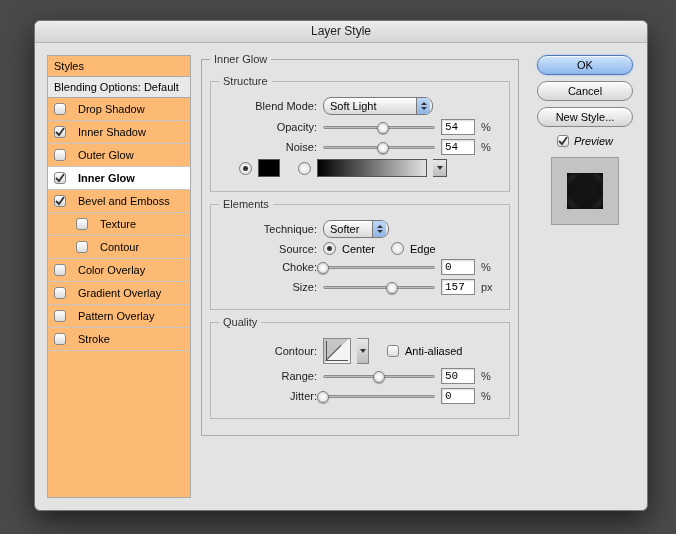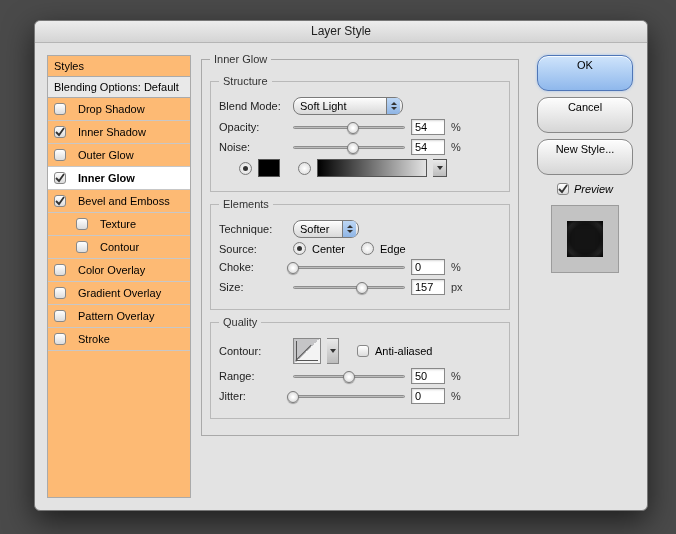--- a/index.html
+++ b/index.html
@@ -16,30 +16,30 @@
   .style-item.indent { padding-left: 28px; }
   .chk { width: 12px; height: 12px; border: 1px solid #888; border-radius: 3px; background: linear-gradient(#fff,#dcdcdc); display: inline-flex; align-items: center; justify-content: center; flex: none; }
   .chk svg { width: 10px; height: 10px; display: none; }
   .chk.checked svg { display: block; }
 
   .main { position: absolute; left: 166px; top: 10px; width: 318px; bottom: 12px; }
   fieldset { border: 1px solid #a9a9a9; border-radius: 0; margin: 0 0 8px 0; padding: 6px 8px 10px 8px; }
   legend { padding: 0 4px; color: #333; }
   fieldset.inner { border: 1px solid #b9b9b9; margin: 4px 0 6px 0; }
   .row { display: flex; align-items: center; margin: 4px 0; gap: 6px; }
-  .lbl { width: 68px; color: #222; }
+  .lbl { width: 68px; text-align: right; color: #222; margin-left: 30px; }
   .select { height: 18px; border: 1px solid #7a7a7a; border-radius: 8px; background: linear-gradient(#fdfdfd,#d9d9d9); display: inline-flex; align-items: center; padding: 0 16px 0 6px; position: relative; box-shadow: 0 1px 0 #fff inset; }
   .select .caret { position: absolute; right: 2px; top: 0; bottom: 0; width: 14px; background: linear-gradient(#bdd7f5,#8fb5e5); border-left: 1px solid #7a7a7a; border-radius: 0 3px 3px 0; display:flex; align-items:center; justify-content:center; }
   .select .caret::before { content:""; border-left:3px solid transparent; border-right:3px solid transparent; border-bottom:3px solid #333; position:absolute; top:4px;}
   .select .caret::after { content:""; border-left:3px solid transparent; border-right:3px solid transparent; border-top:3px solid #333; position:absolute; bottom:4px;}
 
   .slider { position: relative; height: 14px; flex: none; }
   .slider .track { position: absolute; left:0; right:0; top: 6px; height: 3px; background: #bdbdbd; border: 1px solid #8e8e8e; border-radius: 2px; }
   .slider .thumb { position: absolute; top: 2px; width: 12px; height: 12px; margin-left:-6px; border-radius: 7px; background: radial-gradient(#fff 10%,#cfcfcf); border: 1px solid #7a7a7a; box-shadow: 0 1px 1px rgba(0,0,0,.3); }
-  .numfield { width: 34px; height: 16px; border: 1px solid #888; background: #fff; padding: 0 3px; line-height: 15px; text-align:left; box-shadow: inset 1px 1px 2px rgba(0,0,0,.15); }
+  .numfield { width: 34px; height: 16px; border: 1px solid #888; background: #fff; padding: 0 3px; line-height: 15px; text-align:left; box-shadow: inset 1px 1px 2px rgba(0,0,0,.15); font-family: Liberation Mono, monospace; }
   .unit { width: 16px; color:#333; }
 
   .radio { width:13px; height:13px; border:1px solid #7a7a7a; border-radius:50%; background: radial-gradient(#fff,#d6d6d6); display:inline-flex; align-items:center; justify-content:center; flex:none; }
   .radio.on::after { content:""; width:5px; height:5px; border-radius:50%; background:#333; }
 
   .colorsw { width:22px; height:18px; border:1px solid #555; background:#000; }
   .checker { position:absolute; inset:0; background-image: linear-gradient(45deg,#ccc 25%,transparent 25%,transparent 75%,#ccc 75%),linear-gradient(45deg,#ccc 25%,transparent 25%,transparent 75%,#ccc 75%); background-size:10px 10px; background-position:0 0,5px 5px; z-index:-1;}
   .gradwrap{position:relative; width:110px; height:18px; border:1px solid #555;}
   .gradwrap .grad{position:absolute; inset:0; background:linear-gradient(to right,#000,rgba(0,0,0,0));}
   .dropbtn{ width:14px; height:18px; border:1px solid #555; border-left:none; background:linear-gradient(#e9e9e9,#bcbcbc); display:flex;align-items:center;justify-content:center;}
@@ -47,21 +47,21 @@
 
   .contoursw { width:28px; height:26px; border:1px solid #888; background:#eaeaea; position:relative; }
   .contoursw::before{content:"";position:absolute;left:0;top:0;width:100%;height:100%; background:linear-gradient(135deg,#c5c5c7 0 50%, #f3f3f3 50% 100%);}
   .contoursw .diag{position:absolute;left:2px;right:2px;top:2px;bottom:2px;}
   .contoursw .diag::after{content:"";position:absolute;left:0;bottom:0;right:0;top:0;border-bottom:1px solid #555; border-left:1px solid #555;}
   .contoursw .diag::before{content:"";position:absolute;left:0;bottom:0;width:100%;height:0;border-top:1px solid #555; transform:rotate(-45deg); transform-origin:left bottom;}
   .contourdrop{width:12px;height:26px;border:1px solid #888;border-left:none;background:linear-gradient(#e9e9e9,#bcbcbc);display:flex;align-items:center;justify-content:center;}
   .contourdrop::after{content:"";border-left:3px solid transparent;border-right:3px solid transparent;border-top:4px solid #333;}
 
   .rightcol { position: absolute; right: 12px; top: 12px; width: 100px; display:flex; flex-direction:column; align-items:center; gap:6px; }
-  .btn { width: 96px; height: 36px; border: 1px solid #888; border-radius: 11px; background: linear-gradient(#fdfdfd,#d6d6d6); text-align:center; line-height:18px; box-shadow: inset 0 1px 0 #fff; }
+  .btn { width: 96px; height: 20px; border: 1px solid #888; border-radius: 11px; background: linear-gradient(#fdfdfd,#d6d6d6); text-align:center; line-height:18px; box-shadow: inset 0 1px 0 #fff; }
   .btn.default { background: linear-gradient(#cfe4fb,#8fb8ec); border-color:#4f76b7; box-shadow: inset 0 1px 0 rgba(255,255,255,.8), 0 0 3px #9fc1ec; }
   .previewrow { display:flex; align-items:center; gap:5px; margin:2px 12px 4px;font-style:italic; }
   .previewbox { width: 68px; height: 68px; background: #c3c3c3; border:1px solid #9c9c9c; display:flex; align-items:center; justify-content:center; }
   .previewinner { width: 36px; height: 36px; background: radial-gradient(circle at 50% 50%, #141414 58%, #2b2b2b 78%, #0e0e0e 100%); box-shadow: inset 0 0 6px #000; }
 </style>
 </head>
 <body>
 
 <div class="window">
   <div class="titlebar">Layer Style</div>

